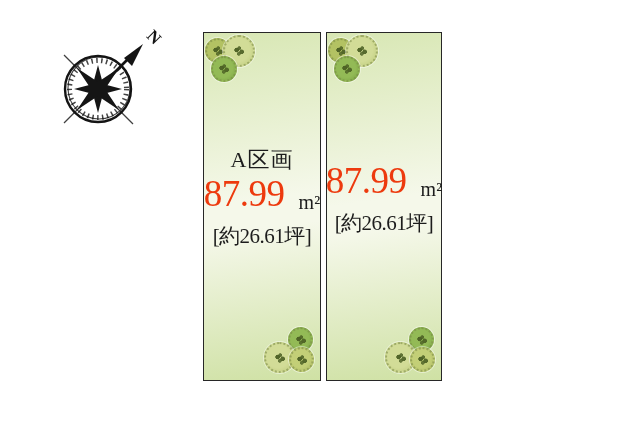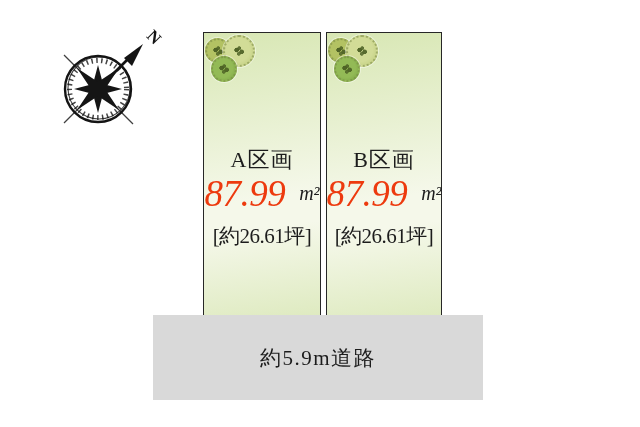--- a/index.html
+++ b/index.html
@@ -28,21 +28,21 @@
   .plot-a{left:203px;width:118px;}
   .plot-b{left:326px;width:116px;}
 
   .plot-info{
     position:absolute;inset:0;
     display:flex;flex-direction:column;align-items:center;justify-content:center;
     transform:translateY(-9px);
     text-align:center;line-height:1.15;
   }
   .plot-name{font-size:22px;letter-spacing:1px;}
-  .plot-area{display:flex;align-items:center;line-height:1;margin:2px 0 1px 0;font-style:italic;}
+  .plot-area{display:flex;align-items:flex-end;line-height:1;margin:2px 0 1px 0;}
   .area-value{
     font-size:37px;letter-spacing:-0.5px;
     color:var(--area-accent,#ed3a0e);
   }
   .area-unit{font-size:20px;margin-left:14px;color:var(--text-color,#1c1c1c);}
   .plot-tsubo{font-size:21px;letter-spacing:-0.5px;white-space:nowrap;margin-top:11px;}
 
   
   .trees{position:absolute;width:56px;height:52px;pointer-events:none;}
   .trees.tl{left:0px;top:1px;}
@@ -132,26 +132,22 @@
       <i class="leaf l1"></i>
       <i class="leaf l2"></i>
       <i class="leaf l3"></i>
     </span>
     <span class="trees br">
       <i class="leaf l1"></i>
       <i class="leaf l2"></i>
       <i class="leaf l3"></i>
     </span>
     <div class="plot-info">
-      <div class="plot-name">B区画</div>
       <div class="plot-area">
         <span class="area-value">87.99</span>
         <span class="area-unit">m²</span>
       </div>
       <div class="plot-tsubo">[約26.61坪]</div>
     </div>
   </div>
 
-  <div class="road">
-    <span class="road-label">約5.9m道路</span>
-  </div>
 
 </div>
 
 </body></html>

